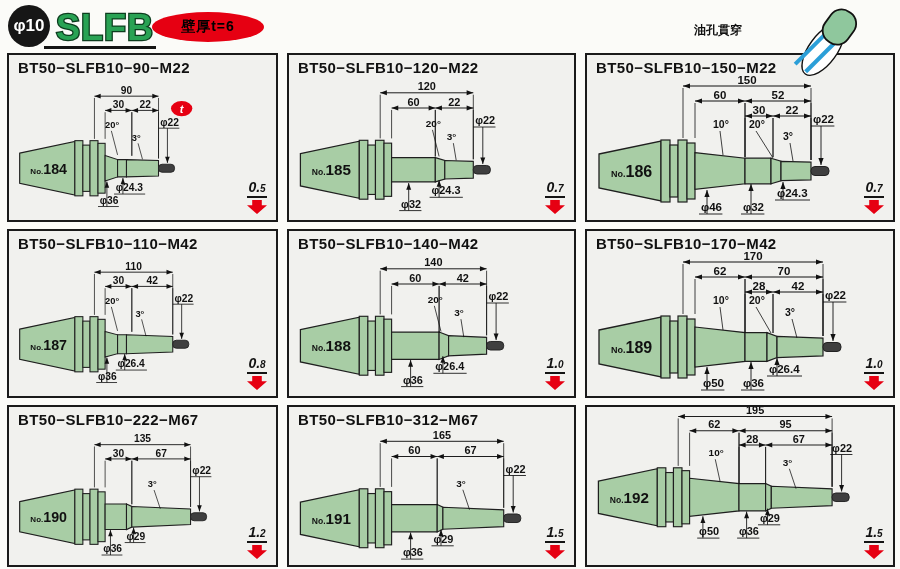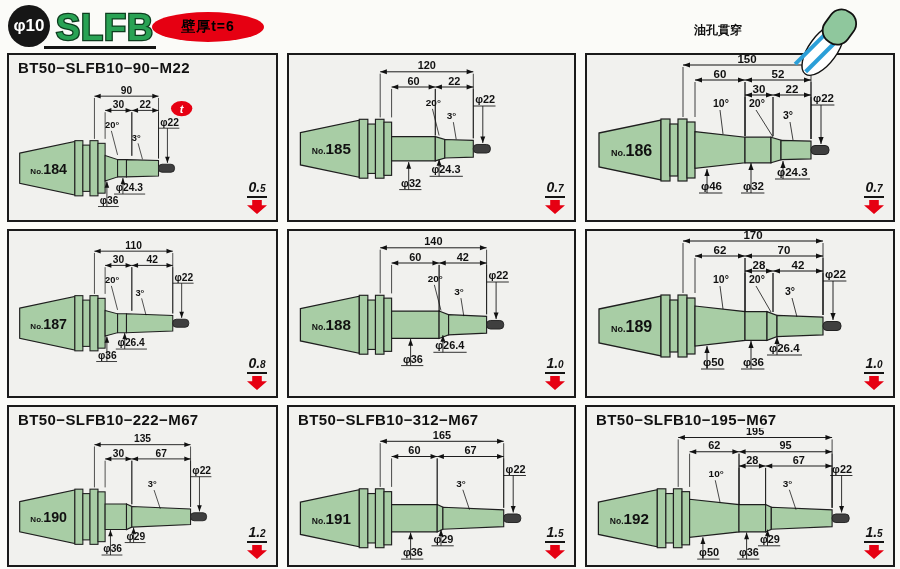--- a/index.html
+++ b/index.html
@@ -123,20 +123,21 @@
         <line x1="115" y1="53" x2="122" y2="80" stroke="#111" stroke-width="0.8"></line>
         <text x="138" y="64" font-size="10.5" font-weight="700" fill="#111" text-anchor="start">3°</text>
         <line x1="145" y1="67" x2="150" y2="85" stroke="#111" stroke-width="0.8"></line>
         <text x="24" y="101" fill="#111"><tspan font-size="9" font-weight="600">No.</tspan><tspan font-size="16" font-weight="800">184</tspan></text>
         <ellipse cx="194" cy="28" rx="12" ry="8.5" fill="#e60012"></ellipse>
         <text x="194" y="32.5" font-size="12.5" font-weight="700" font-style="italic" fill="#fff" text-anchor="middle" font-family="&quot;Liberation Serif&quot;,serif">t</text>
       </svg>
       <div class="weight"><span class="num"><span class="w-main">0.</span><span class="w-dec">5</span></span><div class="dn-arrow"></div></div>
     </div>
     <div class="panel">
+      <div class="panel-title">BT50−SLFB10−120−M22</div>
       <svg viewBox="0 0 300 140" preserveAspectRatio="xMinYMid meet">
         <polygon points="12,78 74,65 74,125 12,112" fill="#a8cda5" stroke="#1f1f1f" stroke-width="1.3"></polygon>
         <rect x="74" y="64" width="9" height="62" fill="#a8cda5" stroke="#1f1f1f" stroke-width="1.2"></rect>
         <rect x="83" y="69" width="8" height="52" fill="#a8cda5" stroke="#1f1f1f" stroke-width="1.2"></rect>
         <rect x="91" y="64" width="9" height="62" fill="#a8cda5" stroke="#1f1f1f" stroke-width="1.2"></rect>
         <rect x="100" y="67" width="8" height="56" fill="#a8cda5" stroke="#1f1f1f" stroke-width="1.2"></rect>
         <polygon points="108,82.2 154,82.2 154,107.8 108,107.8" fill="#a8cda5" stroke="#1f1f1f" stroke-width="1.2"></polygon>
         <polygon points="154,82.2 164,85.3 164,104.7 154,107.8" fill="#a8cda5" stroke="#1f1f1f" stroke-width="1.2"></polygon>
         <polygon points="164,85.3 194,86.2 194,103.8 164,104.7" fill="#a8cda5" stroke="#1f1f1f" stroke-width="1.2"></polygon>
         <rect x="194" y="90.5" width="18" height="9" rx="4" fill="#3f3f3f" stroke="#222" stroke-width="1"></rect>
@@ -172,20 +173,21 @@
         <polygon points="126,109 123.4,116 128.6,116" fill="#111"></polygon>
         <text x="144" y="50" font-size="10.5" font-weight="700" fill="#111" text-anchor="start">20°</text>
         <line x1="151" y1="53" x2="158" y2="81" stroke="#111" stroke-width="0.8"></line>
         <text x="166" y="64" font-size="10.5" font-weight="700" fill="#111" text-anchor="start">3°</text>
         <line x1="173" y1="67" x2="176" y2="85" stroke="#111" stroke-width="0.8"></line>
         <text x="24" y="101" fill="#111"><tspan font-size="9" font-weight="600">No.</tspan><tspan font-size="16" font-weight="800">185</tspan></text>
       </svg>
       <div class="weight"><span class="num"><span class="w-main">0.</span><span class="w-dec">7</span></span><div class="dn-arrow"></div></div>
     </div>
     <div class="panel">
+      <div class="panel-title">BT50−SLFB10−150−M22</div>
       <svg viewBox="0 0 300 140" preserveAspectRatio="xMinYMid meet">
         <polygon points="12,78 74,65 74,125 12,112" fill="#a8cda5" stroke="#1f1f1f" stroke-width="1.3"></polygon>
         <rect x="74" y="64" width="9" height="62" fill="#a8cda5" stroke="#1f1f1f" stroke-width="1.2"></rect>
         <rect x="83" y="69" width="8" height="52" fill="#a8cda5" stroke="#1f1f1f" stroke-width="1.2"></rect>
         <rect x="91" y="64" width="9" height="62" fill="#a8cda5" stroke="#1f1f1f" stroke-width="1.2"></rect>
         <rect x="100" y="67" width="8" height="56" fill="#a8cda5" stroke="#1f1f1f" stroke-width="1.2"></rect>
         <polygon points="108,76.6 158,82.2 158,107.8 108,113.4" fill="#a8cda5" stroke="#1f1f1f" stroke-width="1.2"></polygon>
         <polygon points="158,82.2 184,82.2 184,107.8 158,107.8" fill="#a8cda5" stroke="#1f1f1f" stroke-width="1.2"></polygon>
         <polygon points="184,82.2 194,85.3 194,104.7 184,107.8" fill="#a8cda5" stroke="#1f1f1f" stroke-width="1.2"></polygon>
         <polygon points="194,85.3 224,86.2 224,103.8 194,104.7" fill="#a8cda5" stroke="#1f1f1f" stroke-width="1.2"></polygon>
@@ -240,20 +242,21 @@
         <line x1="133" y1="55" x2="136" y2="79" stroke="#111" stroke-width="0.8"></line>
         <text x="162" y="52" font-size="10.5" font-weight="700" fill="#111" text-anchor="start">20°</text>
         <line x1="169" y1="55" x2="186" y2="82" stroke="#111" stroke-width="0.8"></line>
         <text x="196" y="64" font-size="10.5" font-weight="700" fill="#111" text-anchor="start">3°</text>
         <line x1="203" y1="67" x2="206" y2="85" stroke="#111" stroke-width="0.8"></line>
         <text x="24" y="101" fill="#111"><tspan font-size="9" font-weight="600">No.</tspan><tspan font-size="16" font-weight="800">186</tspan></text>
       </svg>
       <div class="weight"><span class="num"><span class="w-main">0.</span><span class="w-dec">7</span></span><div class="dn-arrow"></div></div>
     </div>
     <div class="panel">
+      <div class="panel-title">BT50−SLFB10−110−M42</div>
       <svg viewBox="0 0 300 140" preserveAspectRatio="xMinYMid meet">
         <polygon points="12,78 74,65 74,125 12,112" fill="#a8cda5" stroke="#1f1f1f" stroke-width="1.3"></polygon>
         <rect x="74" y="64" width="9" height="62" fill="#a8cda5" stroke="#1f1f1f" stroke-width="1.2"></rect>
         <rect x="83" y="69" width="8" height="52" fill="#a8cda5" stroke="#1f1f1f" stroke-width="1.2"></rect>
         <rect x="91" y="64" width="9" height="62" fill="#a8cda5" stroke="#1f1f1f" stroke-width="1.2"></rect>
         <rect x="100" y="67" width="8" height="56" fill="#a8cda5" stroke="#1f1f1f" stroke-width="1.2"></rect>
         <polygon points="108,80.6 122,84.4 122,105.6 108,109.4" fill="#a8cda5" stroke="#1f1f1f" stroke-width="1.2"></polygon>
         <polygon points="122,84.4 132,84.4 132,105.6 122,105.6" fill="#a8cda5" stroke="#1f1f1f" stroke-width="1.2"></polygon>
         <polygon points="132,84.4 184,86.2 184,103.8 132,105.6" fill="#a8cda5" stroke="#1f1f1f" stroke-width="1.2"></polygon>
         <rect x="184" y="90.5" width="18" height="9" rx="4" fill="#3f3f3f" stroke="#222" stroke-width="1"></rect>
@@ -289,20 +292,21 @@
         <polygon points="110,110 107.4,117 112.6,117" fill="#111"></polygon>
         <text x="108" y="50" font-size="10.5" font-weight="700" fill="#111" text-anchor="start">20°</text>
         <line x1="115" y1="53" x2="122" y2="80" stroke="#111" stroke-width="0.8"></line>
         <text x="142" y="64" font-size="10.5" font-weight="700" fill="#111" text-anchor="start">3°</text>
         <line x1="149" y1="67" x2="154" y2="86" stroke="#111" stroke-width="0.8"></line>
         <text x="24" y="101" fill="#111"><tspan font-size="9" font-weight="600">No.</tspan><tspan font-size="16" font-weight="800">187</tspan></text>
       </svg>
       <div class="weight"><span class="num"><span class="w-main">0.</span><span class="w-dec">8</span></span><div class="dn-arrow"></div></div>
     </div>
     <div class="panel">
+      <div class="panel-title">BT50−SLFB10−140−M42</div>
       <svg viewBox="0 0 300 140" preserveAspectRatio="xMinYMid meet">
         <polygon points="12,78 74,65 74,125 12,112" fill="#a8cda5" stroke="#1f1f1f" stroke-width="1.3"></polygon>
         <rect x="74" y="64" width="9" height="62" fill="#a8cda5" stroke="#1f1f1f" stroke-width="1.2"></rect>
         <rect x="83" y="69" width="8" height="52" fill="#a8cda5" stroke="#1f1f1f" stroke-width="1.2"></rect>
         <rect x="91" y="64" width="9" height="62" fill="#a8cda5" stroke="#1f1f1f" stroke-width="1.2"></rect>
         <rect x="100" y="67" width="8" height="56" fill="#a8cda5" stroke="#1f1f1f" stroke-width="1.2"></rect>
         <polygon points="108,80.6 158,80.6 158,109.4 108,109.4" fill="#a8cda5" stroke="#1f1f1f" stroke-width="1.2"></polygon>
         <polygon points="158,80.6 168,84.4 168,105.6 158,109.4" fill="#a8cda5" stroke="#1f1f1f" stroke-width="1.2"></polygon>
         <polygon points="168,84.4 208,86.2 208,103.8 168,105.6" fill="#a8cda5" stroke="#1f1f1f" stroke-width="1.2"></polygon>
         <rect x="208" y="90.5" width="18" height="9" rx="4" fill="#3f3f3f" stroke="#222" stroke-width="1"></rect>
@@ -338,20 +342,21 @@
         <polygon points="128,110 125.4,117 130.6,117" fill="#111"></polygon>
         <text x="146" y="50" font-size="10.5" font-weight="700" fill="#111" text-anchor="start">20°</text>
         <line x1="153" y1="53" x2="160" y2="80" stroke="#111" stroke-width="0.8"></line>
         <text x="174" y="64" font-size="10.5" font-weight="700" fill="#111" text-anchor="start">3°</text>
         <line x1="181" y1="67" x2="184" y2="86" stroke="#111" stroke-width="0.8"></line>
         <text x="24" y="101" fill="#111"><tspan font-size="9" font-weight="600">No.</tspan><tspan font-size="16" font-weight="800">188</tspan></text>
       </svg>
       <div class="weight"><span class="num"><span class="w-main">1.</span><span class="w-dec">0</span></span><div class="dn-arrow"></div></div>
     </div>
     <div class="panel">
+      <div class="panel-title">BT50−SLFB10−170−M42</div>
       <svg viewBox="0 0 300 140" preserveAspectRatio="xMinYMid meet">
         <polygon points="12,78 74,65 74,125 12,112" fill="#a8cda5" stroke="#1f1f1f" stroke-width="1.3"></polygon>
         <rect x="74" y="64" width="9" height="62" fill="#a8cda5" stroke="#1f1f1f" stroke-width="1.2"></rect>
         <rect x="83" y="69" width="8" height="52" fill="#a8cda5" stroke="#1f1f1f" stroke-width="1.2"></rect>
         <rect x="91" y="64" width="9" height="62" fill="#a8cda5" stroke="#1f1f1f" stroke-width="1.2"></rect>
         <rect x="100" y="67" width="8" height="56" fill="#a8cda5" stroke="#1f1f1f" stroke-width="1.2"></rect>
         <polygon points="108,75 158,80.6 158,109.4 108,115" fill="#a8cda5" stroke="#1f1f1f" stroke-width="1.2"></polygon>
         <polygon points="158,80.6 180,80.6 180,109.4 158,109.4" fill="#a8cda5" stroke="#1f1f1f" stroke-width="1.2"></polygon>
         <polygon points="180,80.6 190,84.4 190,105.6 180,109.4" fill="#a8cda5" stroke="#1f1f1f" stroke-width="1.2"></polygon>
         <polygon points="190,84.4 236,86.2 236,103.8 190,105.6" fill="#a8cda5" stroke="#1f1f1f" stroke-width="1.2"></polygon>
@@ -502,21 +507,20 @@
         <line x1="118" y1="138" x2="141.4" y2="138" stroke="#111" stroke-width="0.9"></line>
         <line x1="128" y1="138" x2="128" y2="110" stroke="#111" stroke-width="0.9"></line>
         <polygon points="128,110 125.4,117 130.6,117" fill="#111"></polygon>
         <text x="176" y="62" font-size="10.5" font-weight="700" fill="#111" text-anchor="start">3°</text>
         <line x1="183" y1="65" x2="190" y2="86" stroke="#111" stroke-width="0.8"></line>
         <text x="24" y="101" fill="#111"><tspan font-size="9" font-weight="600">No.</tspan><tspan font-size="16" font-weight="800">191</tspan></text>
       </svg>
       <div class="weight"><span class="num"><span class="w-main">1.</span><span class="w-dec">5</span></span><div class="dn-arrow"></div></div>
     </div>
     <div class="panel">
-      <div class="panel-title">BT50−SLFB10−195−M67</div>
       <svg viewBox="0 0 300 140" preserveAspectRatio="xMinYMid meet">
         <polygon points="12,78 74,65 74,125 12,112" fill="#a8cda5" stroke="#1f1f1f" stroke-width="1.3"></polygon>
         <rect x="74" y="64" width="9" height="62" fill="#a8cda5" stroke="#1f1f1f" stroke-width="1.2"></rect>
         <rect x="83" y="69" width="8" height="52" fill="#a8cda5" stroke="#1f1f1f" stroke-width="1.2"></rect>
         <rect x="91" y="64" width="9" height="62" fill="#a8cda5" stroke="#1f1f1f" stroke-width="1.2"></rect>
         <rect x="100" y="67" width="8" height="56" fill="#a8cda5" stroke="#1f1f1f" stroke-width="1.2"></rect>
         <polygon points="108,75 160,80.6 160,109.4 108,115" fill="#a8cda5" stroke="#1f1f1f" stroke-width="1.2"></polygon>
         <polygon points="160,80.6 188,80.6 188,109.4 160,109.4" fill="#a8cda5" stroke="#1f1f1f" stroke-width="1.2"></polygon>
         <polygon points="188,80.6 194,83.4 194,106.6 188,109.4" fill="#a8cda5" stroke="#1f1f1f" stroke-width="1.2"></polygon>
         <polygon points="194,83.4 258,86.2 258,103.8 194,106.6" fill="#a8cda5" stroke="#1f1f1f" stroke-width="1.2"></polygon>

